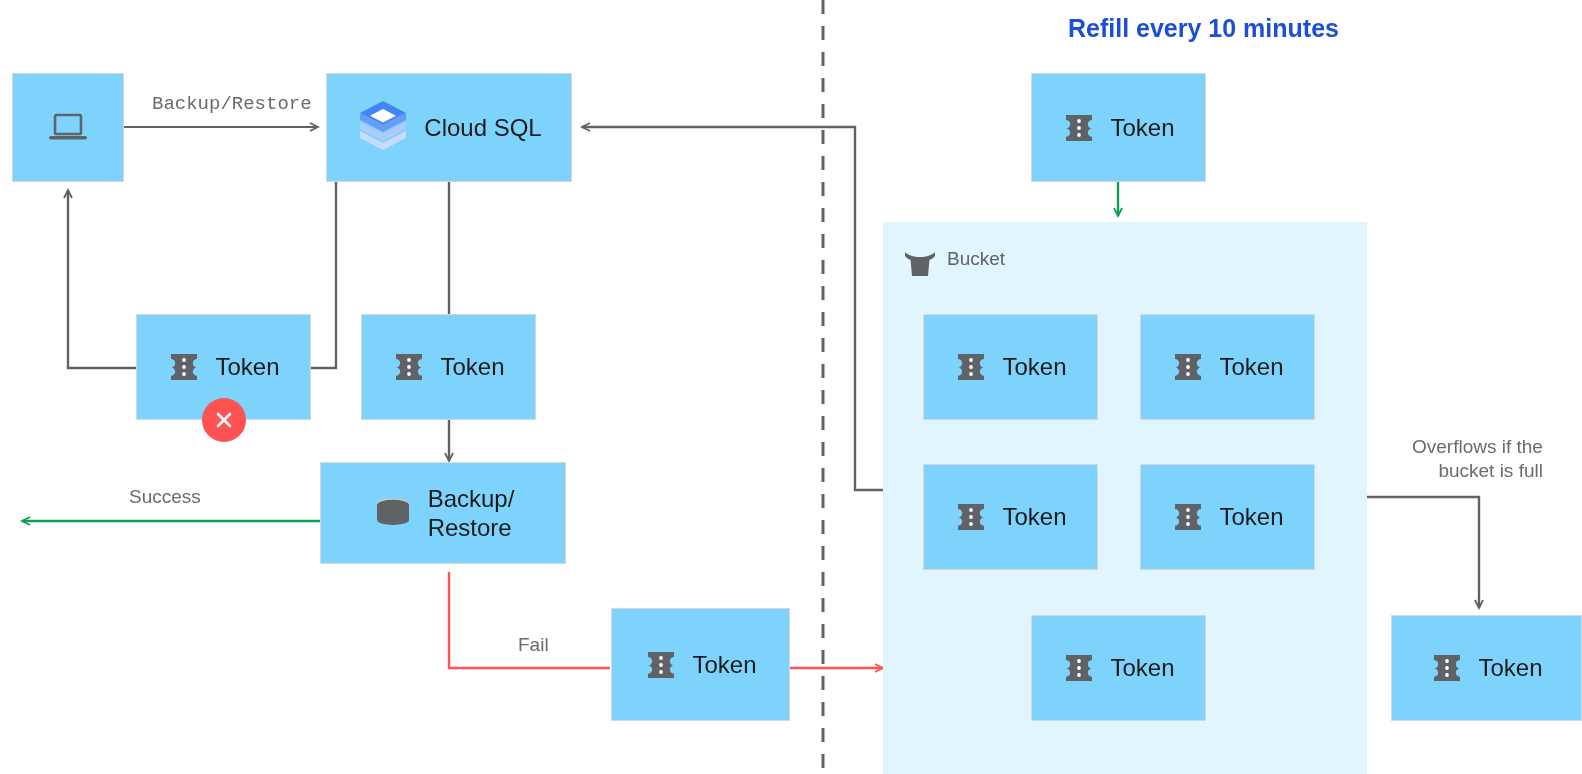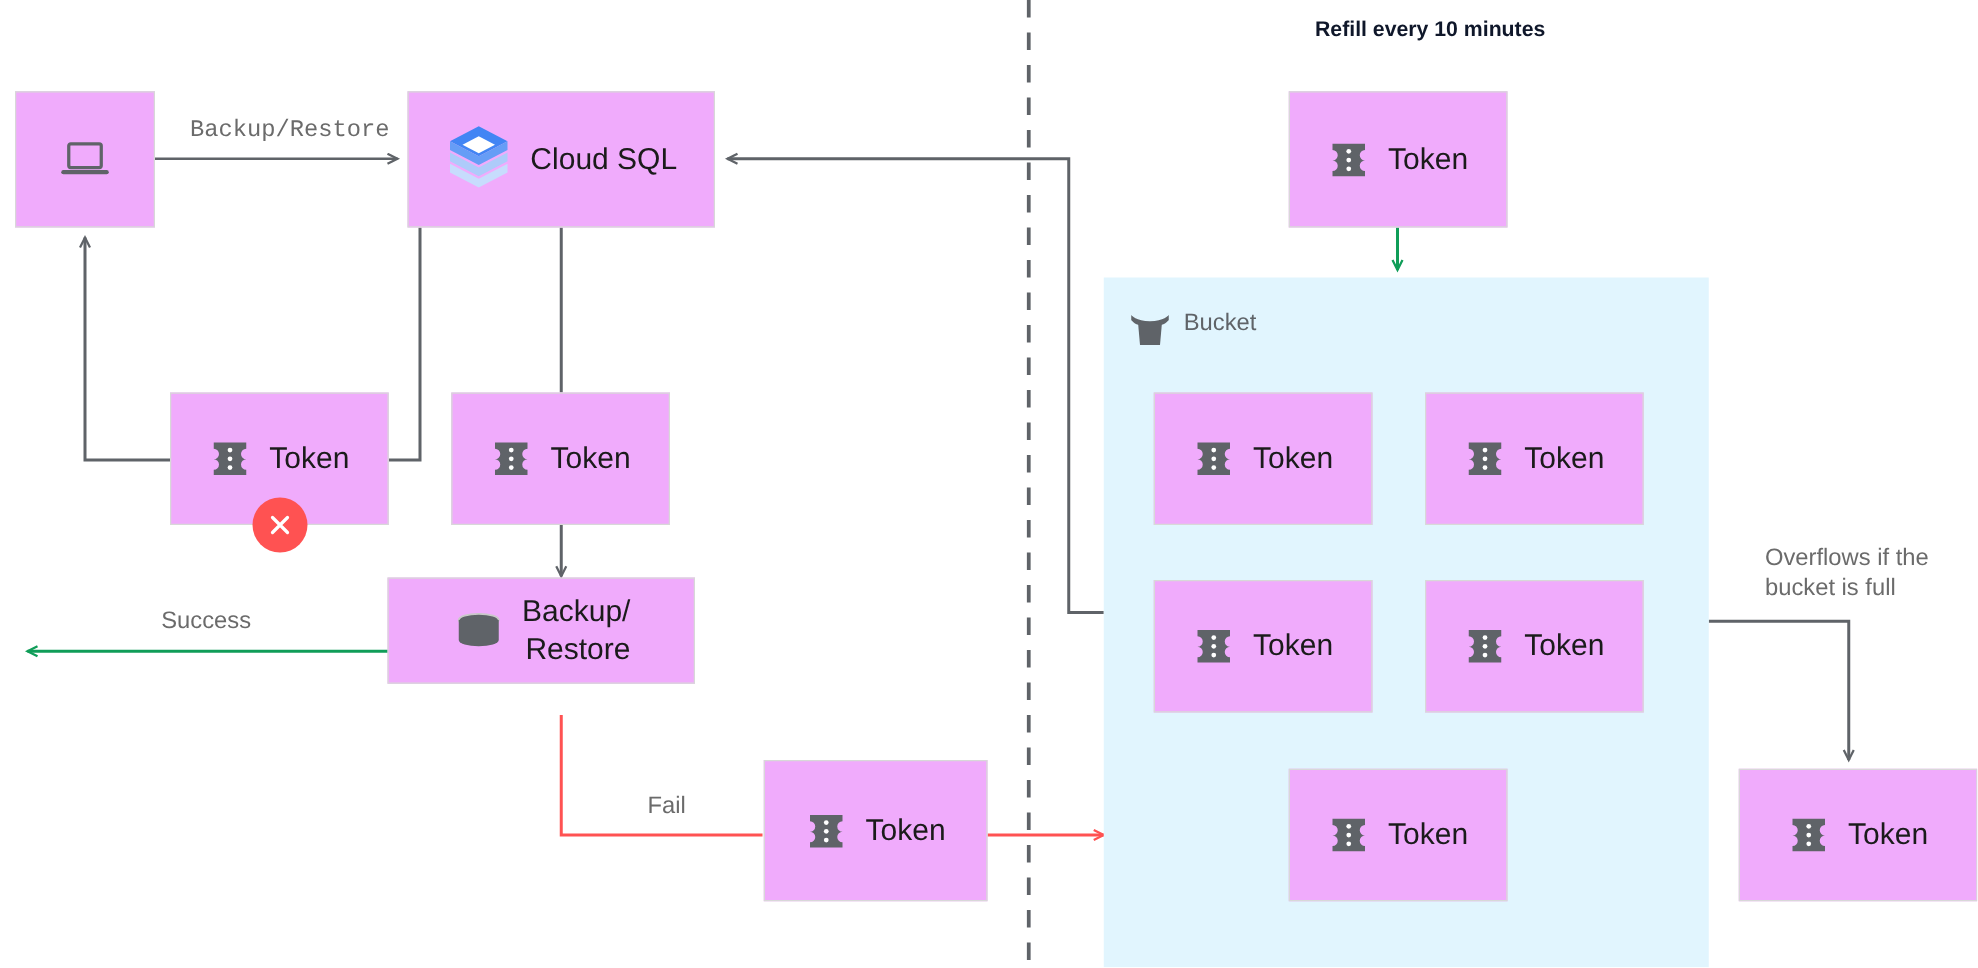--- a/index.html
+++ b/index.html
@@ -17,21 +17,21 @@
   }
   .svg-layer {
     position: absolute;
     left: 0;
     top: 0;
     width: 1582px;
     height: 774px;
   }
   .node {
     position: absolute;
-    background: #f0abfc;
+    background: #7dd3fc;
     border: 1.5px solid #d8d8d8;
     box-sizing: border-box;
     display: flex;
     align-items: center;
     justify-content: center;
     gap: 14px;
   }
   .node .label {
     font-size: 24px;
     color: #1b1b1b;
@@ -53,24 +53,25 @@
     display: flex;
     align-items: flex-start;
     gap: 10px;
   }
   .bucket-head .bk-label {
     font-size: 19px;
     color: #5f6368;
   }
   .title {
     position: absolute;
-    font-size: 17px;
+    font-size: 25px;
     font-weight: bold;
-    color: #0f172a;
+    color: #1d4ed8;
     white-space: nowrap;
+    margin-left: 16px;
   }
   .edge-label {
     position: absolute;
     font-size: 19px;
     color: #6b6b6b;
     white-space: pre-line;
     line-height: 1.28;
   }
   .x-badge {
     position: absolute;
@@ -245,21 +246,21 @@
       <svg width="34" height="30" viewBox="0 0 34 30">
         <path d="M4,2 L30,2 L30,7 A4.2,4.2 0 0 0 30,15.4 A4.2,4.2 0 0 0 30,23.8 L30,28 L4,28 L4,23.8 A4.2,4.2 0 0 0 4,15.4 A4.2,4.2 0 0 0 4,7 Z" fill="#5f6368"></path>
         <circle cx="17" cy="8" r="1.9" fill="#ffffff"></circle>
         <circle cx="17" cy="15" r="1.9" fill="#ffffff"></circle>
         <circle cx="17" cy="22" r="1.9" fill="#ffffff"></circle>
       </svg>
     </span>
     <span class="label">Token</span>
   </div>
 
-  <div class="node" style="left:310px; top:462px; width:246px; height:85px;text-align:right;">
+  <div class="node" style="left:320px; top:462px; width:246px; height:102px;">
     <span class="icon">
       <svg width="42" height="36" viewBox="0 0 42 36">
         <ellipse cx="21" cy="9" rx="16" ry="5" fill="#5f6368" stroke="#c9c9c9" stroke-width="1.4"></ellipse>
         <path d="M5,9 L5,25 A16,5 0 0 0 37,25 L37,9" fill="#5f6368"></path>
       </svg>
     </span>
     <span class="label">Backup/
 Restore</span>
   </div>
 
@@ -298,16 +299,16 @@
     </span>
     <span class="label">Token</span>
   </div>
 
   <div class="edge-label" style="left:152px; top:92px;font-family:Liberation Mono, monospace;">Backup/Restore</div>
 
   <div class="edge-label" style="left:129px; top:485px;">Success</div>
 
   <div class="edge-label" style="left:518px; top:633px;">Fail</div>
 
-  <div class="edge-label" style="left:1412px; top:435px;">Overflows if the
+  <div class="edge-label" style="left:1412px; top:435px;text-align:right;">Overflows if the
 bucket is full</div>
 
 </div>
 
 </body></html>

